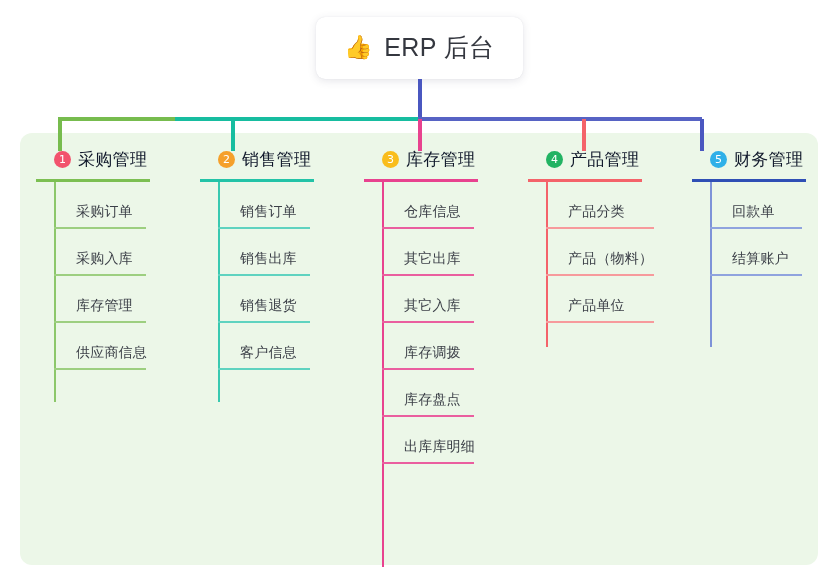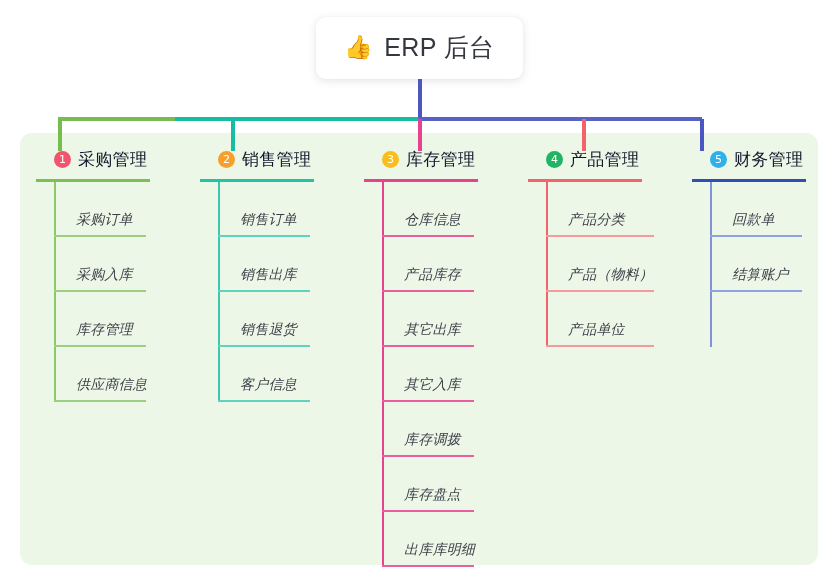--- a/index.html
+++ b/index.html
@@ -123,23 +123,22 @@
     padding-left: 18px;
   }
   .spine {
     position: absolute;
     left: 18px;
     top: 0;
     width: 2px;
   }
   .item {
     position: relative;
-    height: 55px;
+    height: 47px;
     box-sizing: border-box;
-    font-style: italic;
   }
   .item-label {
     position: absolute;
     left: 22px;
     bottom: 8px;
     font-size: 14px;
     color: #3b3f47;
     white-space: nowrap;
     letter-spacing: 0.2px;
   }
@@ -234,24 +233,20 @@
         <span class="col-title">库存管理</span>
       </div>
       <div class="col-head-rule" style="width: 114px; background: rgb(232, 66, 143);"></div>
       <div class="items">
         <div class="spine" style="background: rgb(232, 66, 143); height: 385px;"></div>
         <div class="item">
           <div class="item-label">仓库信息</div>
           <div class="item-rule" style="width: 92px; background: rgb(234, 94, 159);"></div>
         </div>
         <div class="item">
-          <div class="item-label">产品库存</div>
-          <div class="item-rule" style="width: 92px; background: rgb(234, 94, 159);"></div>
-        </div>
-        <div class="item">
           <div class="item-label">其它出库</div>
           <div class="item-rule" style="width: 92px; background: rgb(234, 94, 159);"></div>
         </div>
         <div class="item">
           <div class="item-label">其它入库</div>
           <div class="item-rule" style="width: 92px; background: rgb(234, 94, 159);"></div>
         </div>
         <div class="item">
           <div class="item-label">库存调拨</div>
           <div class="item-rule" style="width: 92px; background: rgb(234, 94, 159);"></div>

